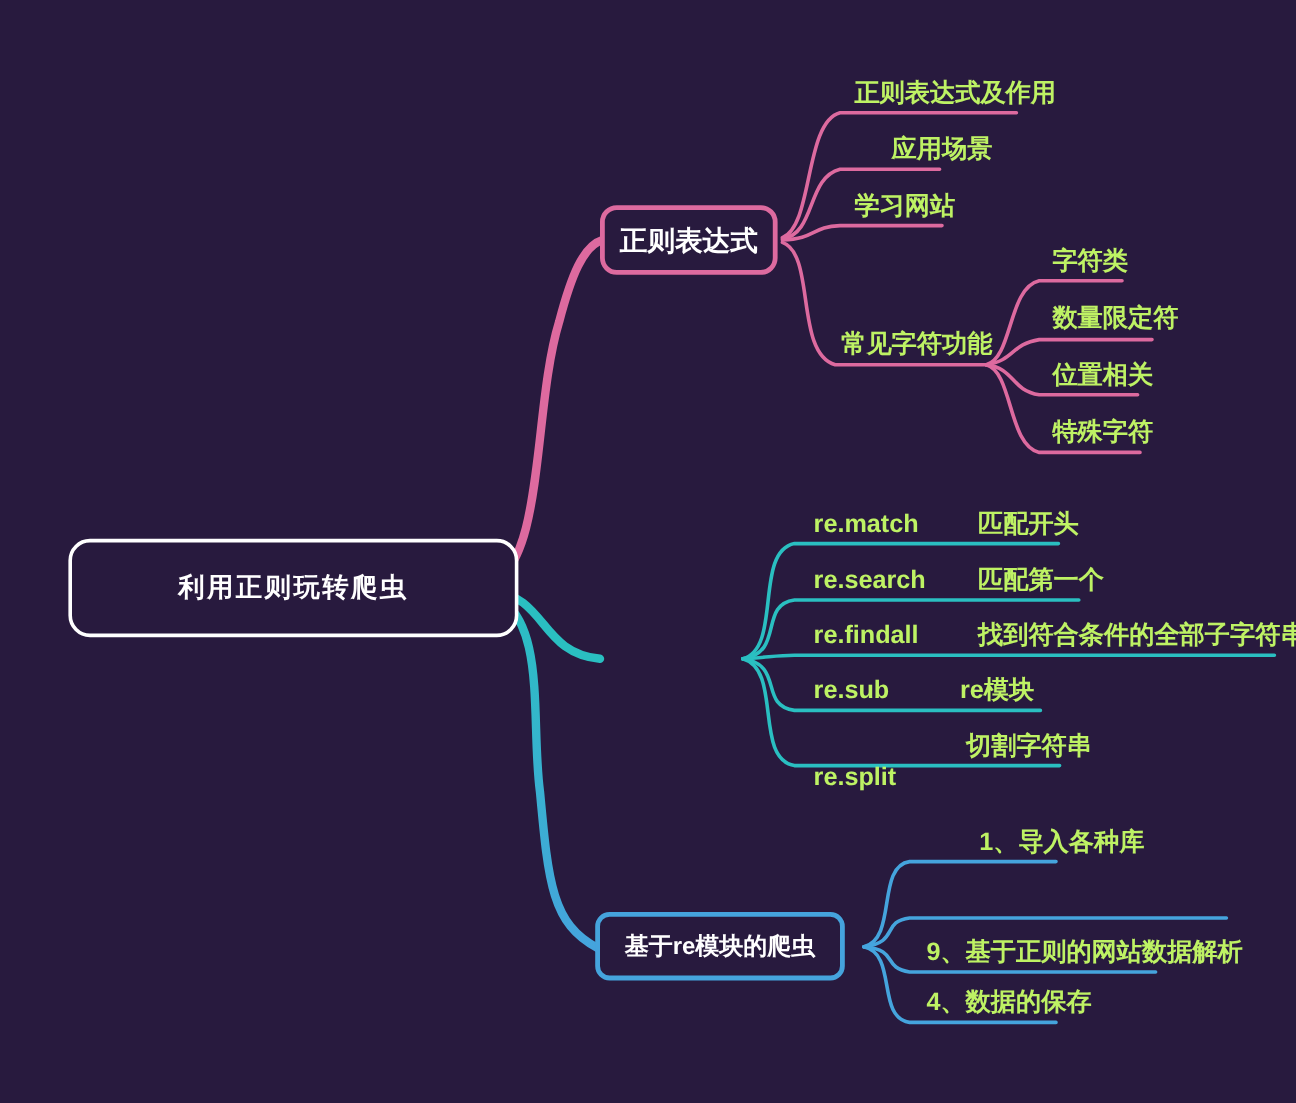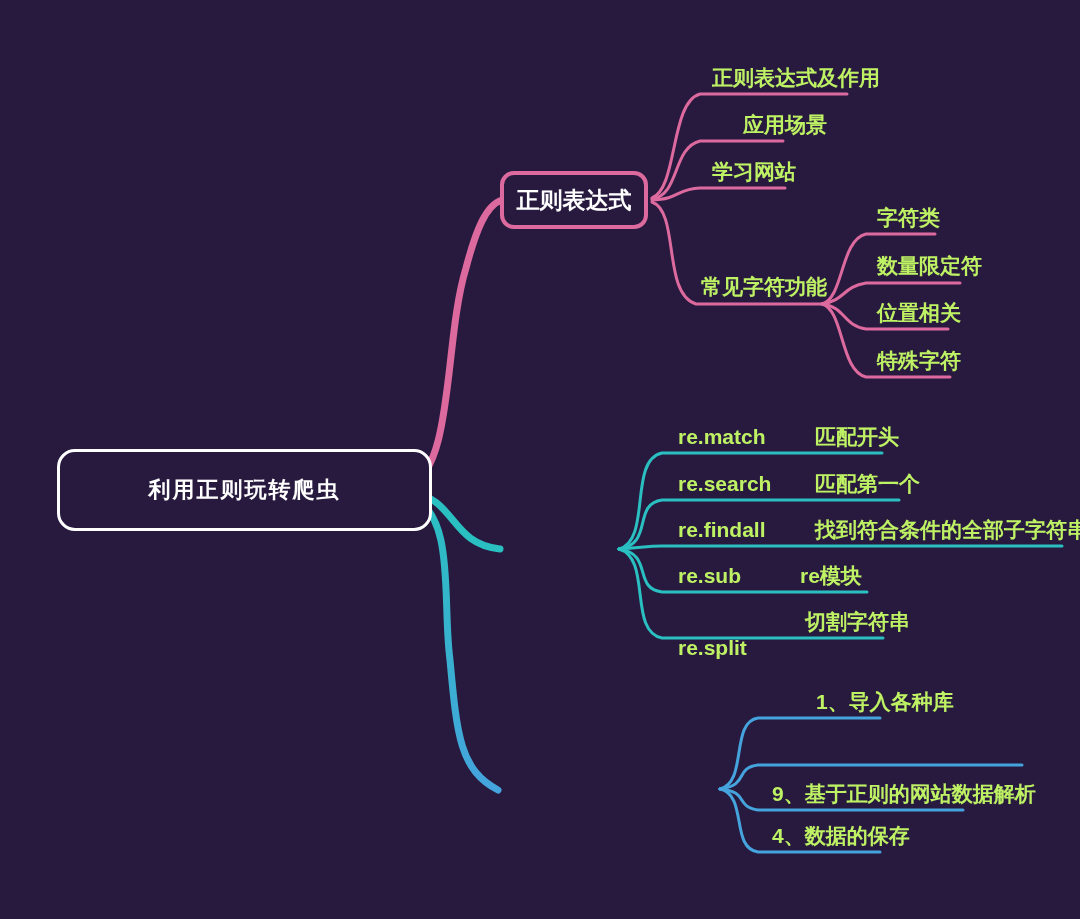--- a/index.html
+++ b/index.html
@@ -86,20 +86,23 @@
 
   <div class="node root-node">
     <span>利用正则玩转爬虫</span>
   </div>
 
   <div class="node b1-node">
     <span>正则表达式</span>
   </div>
 
 
+  <div class="node b3-node">
+    <span>基于re模块的爬虫</span>
+  </div>
 
   <div class="leaf" style="left:712px;top:68px">正则表达式及作用</div>
   <div class="leaf" style="left:743px;top:115px">应用场景</div>
   <div class="leaf" style="left:712px;top:162px">学习网站</div>
   <div class="leaf" style="left:701px;top:277px">常见字符功能</div>
   <div class="leaf" style="left:877px;top:208px">字符类</div>
   <div class="leaf" style="left:877px;top:256px">数量限定符</div>
   <div class="leaf" style="left:877px;top:303px">位置相关</div>
   <div class="leaf" style="left:877px;top:351px">特殊字符</div>
 

